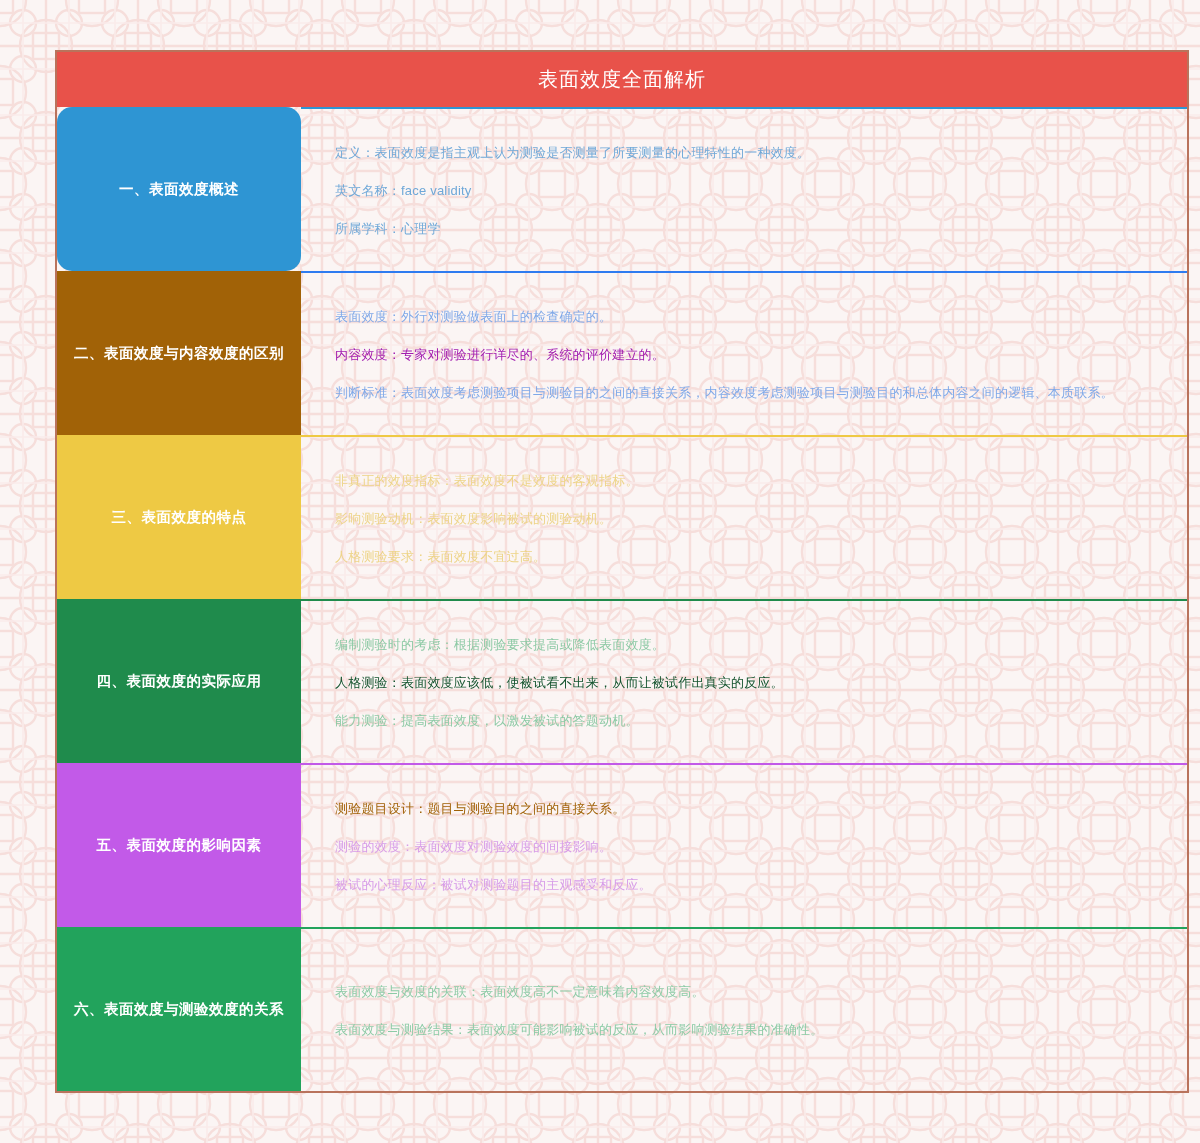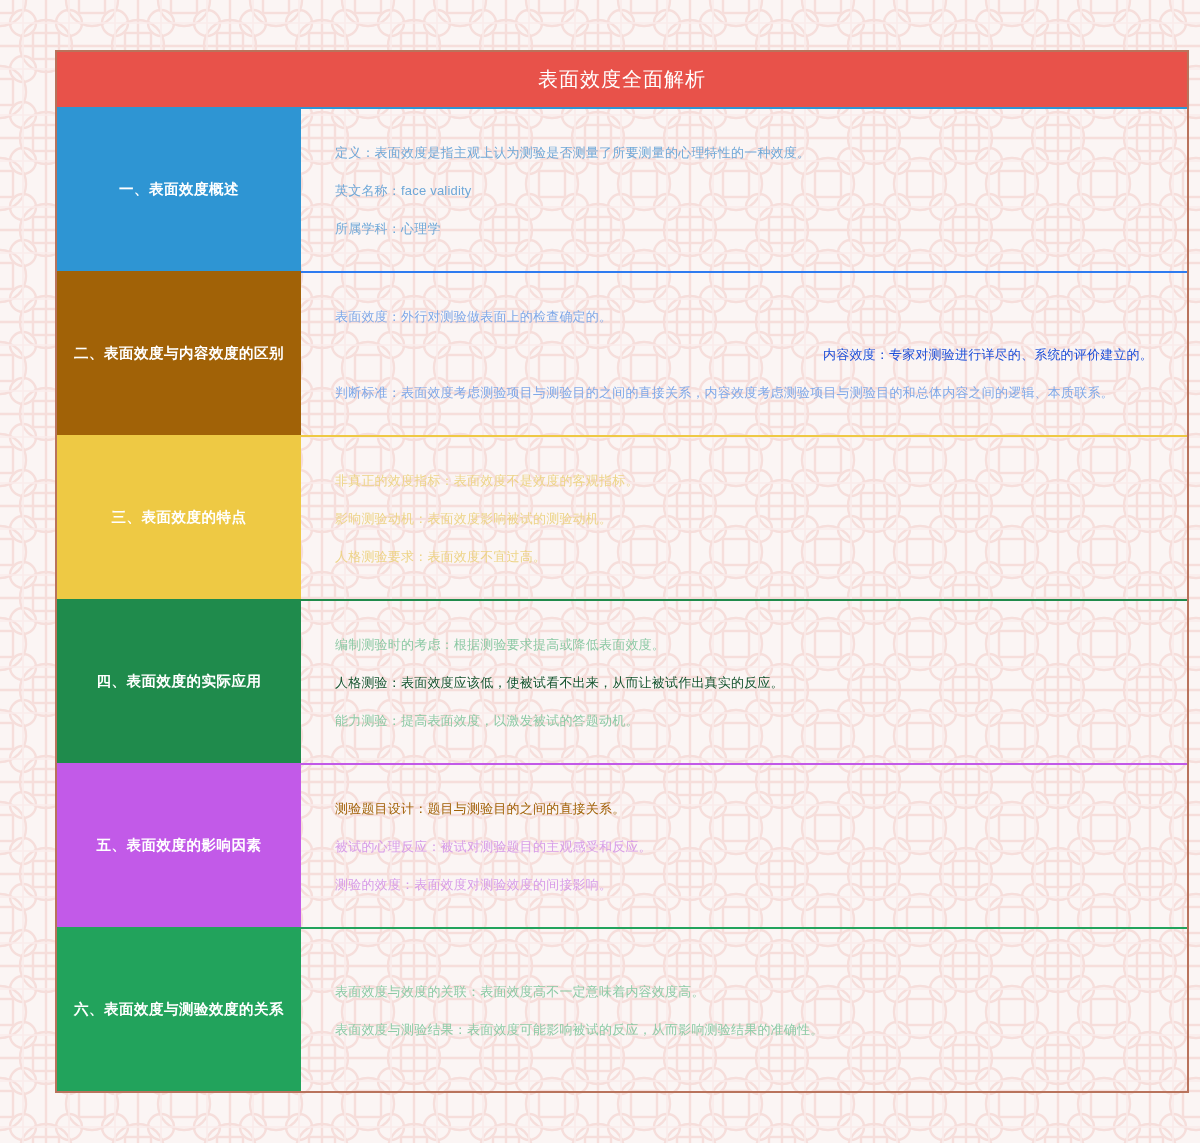--- a/index.html
+++ b/index.html
@@ -132,37 +132,37 @@
   <rect width="1200" height="1143" fill="url(#lattice)"></rect>
 </svg>
 
 <div id="page-frame"></div>
 
 <div id="info-table" style="border-color: rgb(185, 115, 92);">
 
   <div id="table-title" style="background-color: rgb(232, 82, 74); color: rgb(255, 255, 255);">表面效度全面解析</div>
 
   <div class="section-row">
-    <div class="section-label" style="background-color: rgb(46, 149, 211);">
+    <div class="section-label" style="background-color: rgb(46, 149, 211); border-radius: 15px;">
       <span>一、表面效度概述</span>
     </div>
     <div class="section-content" style="border-top-color: rgb(46, 149, 211);">
       <div class="content-line" style="color: rgb(111, 168, 216);">定义：表面效度是指主观上认为测验是否测量了所要测量的心理特性的一种效度。</div>
       <div class="content-line" style="color: rgb(111, 168, 216);">英文名称：face validity</div>
       <div class="content-line" style="color: rgb(111, 168, 216);">所属学科：心理学</div>
     </div>
   </div>
 
   <div class="section-row">
     <div class="section-label" style="background-color: #a16207;">
       <span>二、表面效度与内容效度的区别</span>
     </div>
     <div class="section-content" style="border-top-color: rgb(46, 123, 240);">
       <div class="content-line" style="color: rgb(127, 168, 232);">表面效度：外行对测验做表面上的检查确定的。</div>
-      <div class="content-line" style="color: #1d4ed8; text-align: right;">内容效度：专家对测验进行详尽的、系统的评价建立的。</div>
+      <div class="content-line" style="color: #a21caf;">内容效度：专家对测验进行详尽的、系统的评价建立的。</div>
       <div class="content-line" style="color: rgb(127, 168, 232);">判断标准：表面效度考虑测验项目与测验目的之间的直接关系，内容效度考虑测验项目与测验目的和总体内容之间的逻辑、本质联系。</div>
     </div>
   </div>
 
   <div class="section-row">
     <div class="section-label" style="background-color: rgb(238, 201, 68);">
       <span>三、表面效度的特点</span>
     </div>
     <div class="section-content" style="border-top-color: rgb(238, 201, 68);">
       <div class="content-line" style="color: rgb(237, 212, 135);">非真正的效度指标：表面效度不是效度的客观指标。</div>
@@ -181,22 +181,22 @@
       <div class="content-line" style="color: rgb(140, 201, 164);">能力测验：提高表面效度，以激发被试的答题动机。</div>
     </div>
   </div>
 
   <div class="section-row">
     <div class="section-label" style="background-color: rgb(194, 90, 232);">
       <span>五、表面效度的影响因素</span>
     </div>
     <div class="section-content" style="border-top-color: rgb(194, 90, 232);">
       <div class="content-line" style="color: #a16207;">测验题目设计：题目与测验目的之间的直接关系。</div>
+      <div class="content-line" style="color: rgb(215, 156, 232);">测验的效度：表面效度对测验效度的间接影响。</div>
       <div class="content-line" style="color: rgb(215, 156, 232);">被试的心理反应：被试对测验题目的主观感受和反应。</div>
-      <div class="content-line" style="color: rgb(215, 156, 232);">测验的效度：表面效度对测验效度的间接影响。</div>
     </div>
   </div>
 
   <div class="section-row">
     <div class="section-label" style="background-color: rgb(34, 163, 92);">
       <span>六、表面效度与测验效度的关系</span>
     </div>
     <div class="section-content" style="border-top-color: rgb(34, 163, 92);">
       <div class="content-line" style="color: rgb(140, 203, 166);">表面效度与效度的关联：表面效度高不一定意味着内容效度高。</div>
       <div class="content-line" style="color: rgb(140, 203, 166);">表面效度与测验结果：表面效度可能影响被试的反应，从而影响测验结果的准确性。</div>

